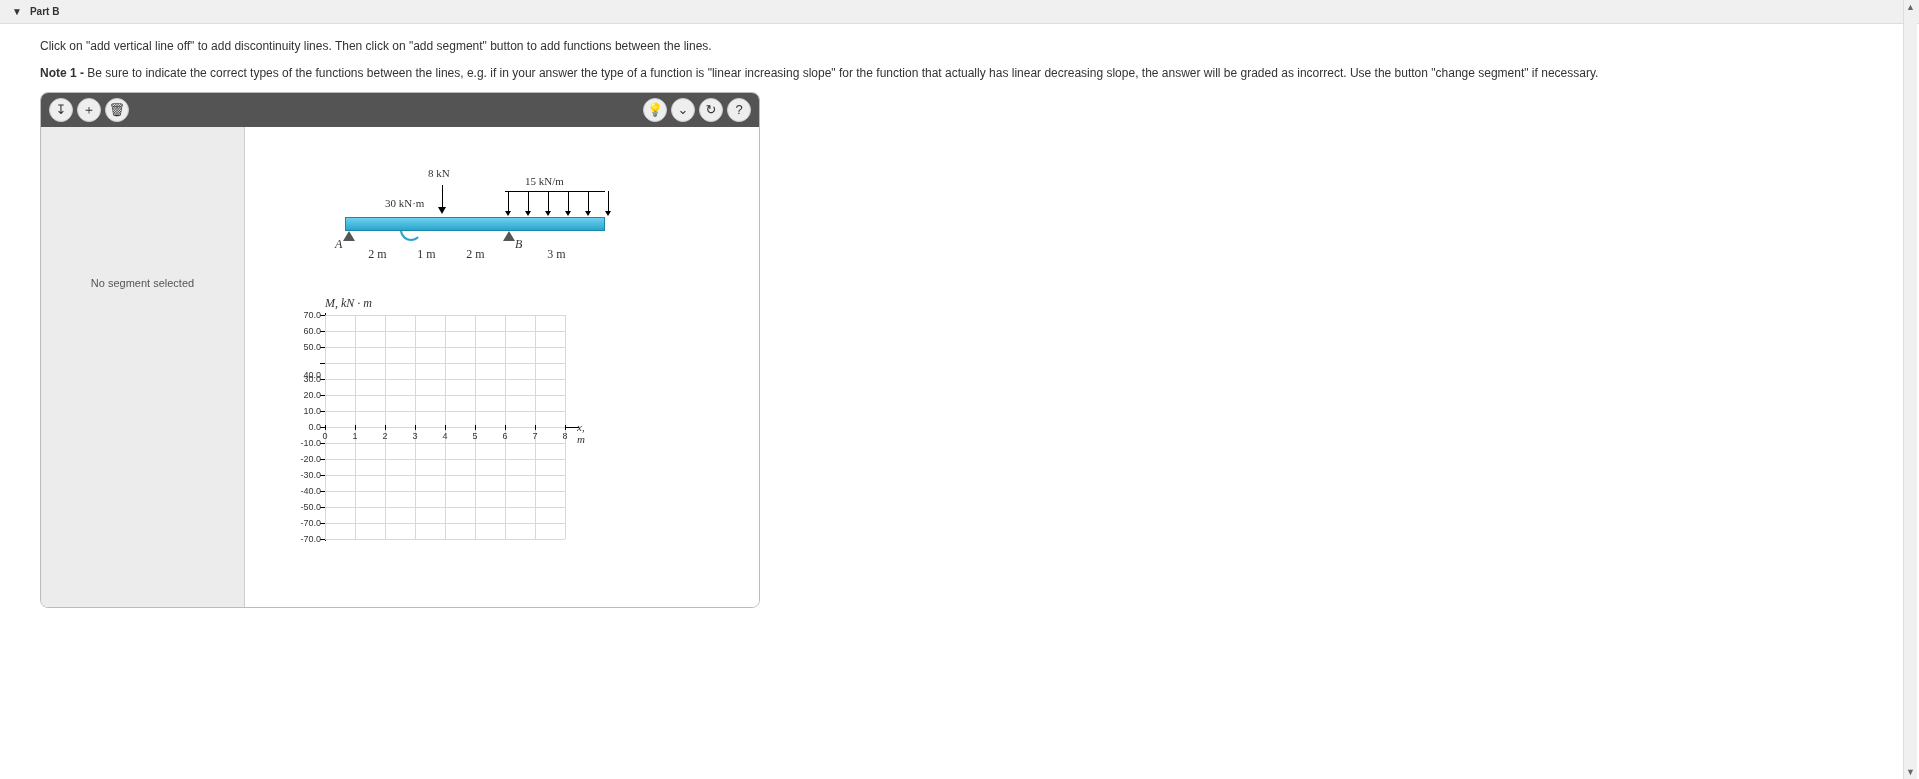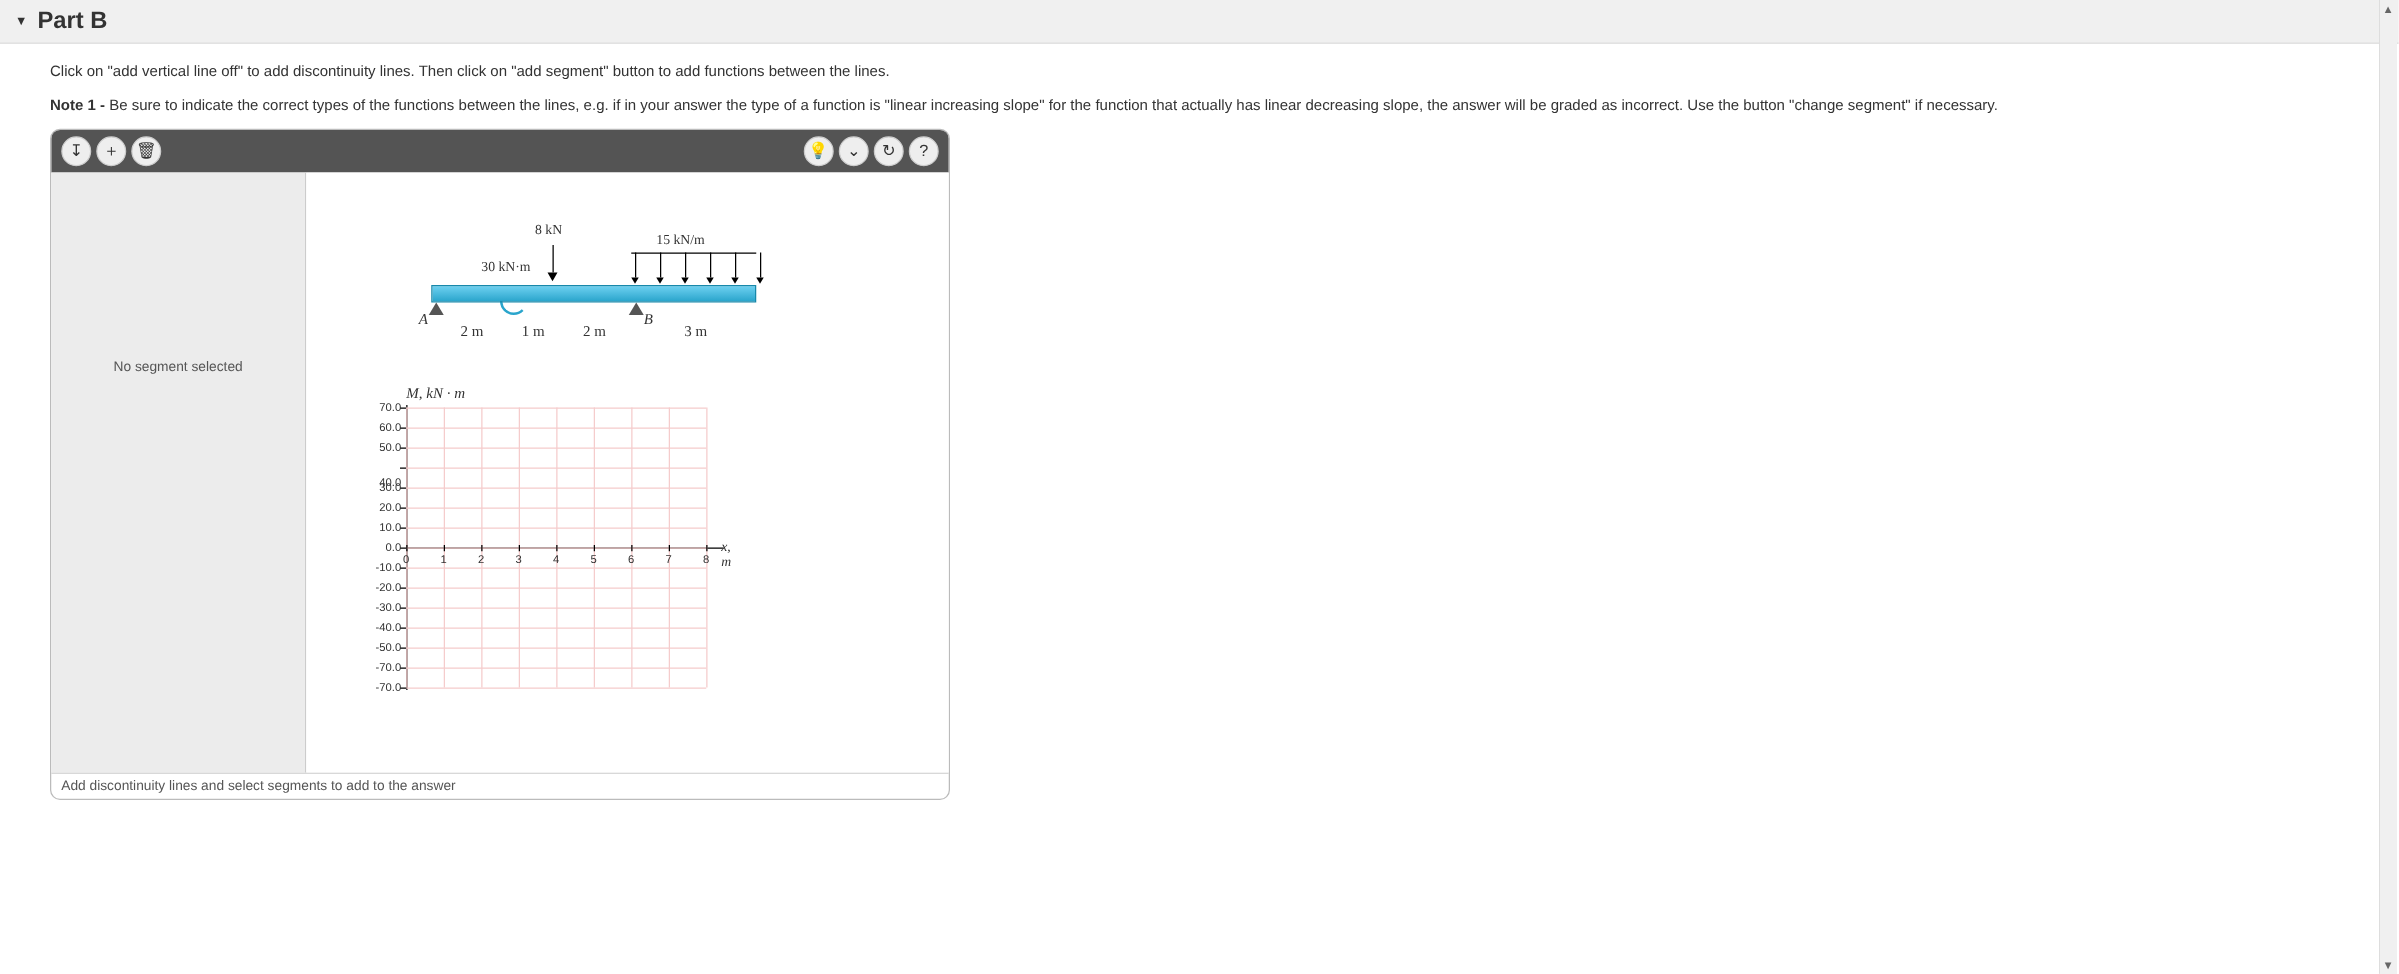--- a/index.html
+++ b/index.html
@@ -15,21 +15,21 @@
     border-bottom: 1px solid #ddd;
     display: flex;
     align-items: center;
     gap: 8px;
   }
   .part-header .arrow {
     font-size: 10px;
   }
   .part-header .title {
     font-weight: bold;
-    font-size: 19px;
+    font-size: 10px;
   }
   .content {
     padding: 14px 40px;
   }
   .instructions p {
     margin-bottom: 10px;
     font-size: 12px;
     line-height: 1.4;
   }
   .instructions .note {
@@ -317,20 +317,19 @@
               <div class="xtick" style="left: 210px;"></div>
               <div class="xlabel" style="left: 210px;">7</div>
               <div class="vline" style="left: 240px;"></div>
               <div class="xtick" style="left: 240px;"></div>
               <div class="xlabel" style="left: 240px;">8</div>
             </div>
         </div>
       </div>
     </div>
 
-    <div class="footer-hint">Add discontinuity lines and select segments to add to the answer</div>
   </div>
 </div>
 
 <div class="scroll-indicator">
   <div class="arr">▲</div>
   <div class="arr">▼</div>
 </div>
 
 </body></html>

